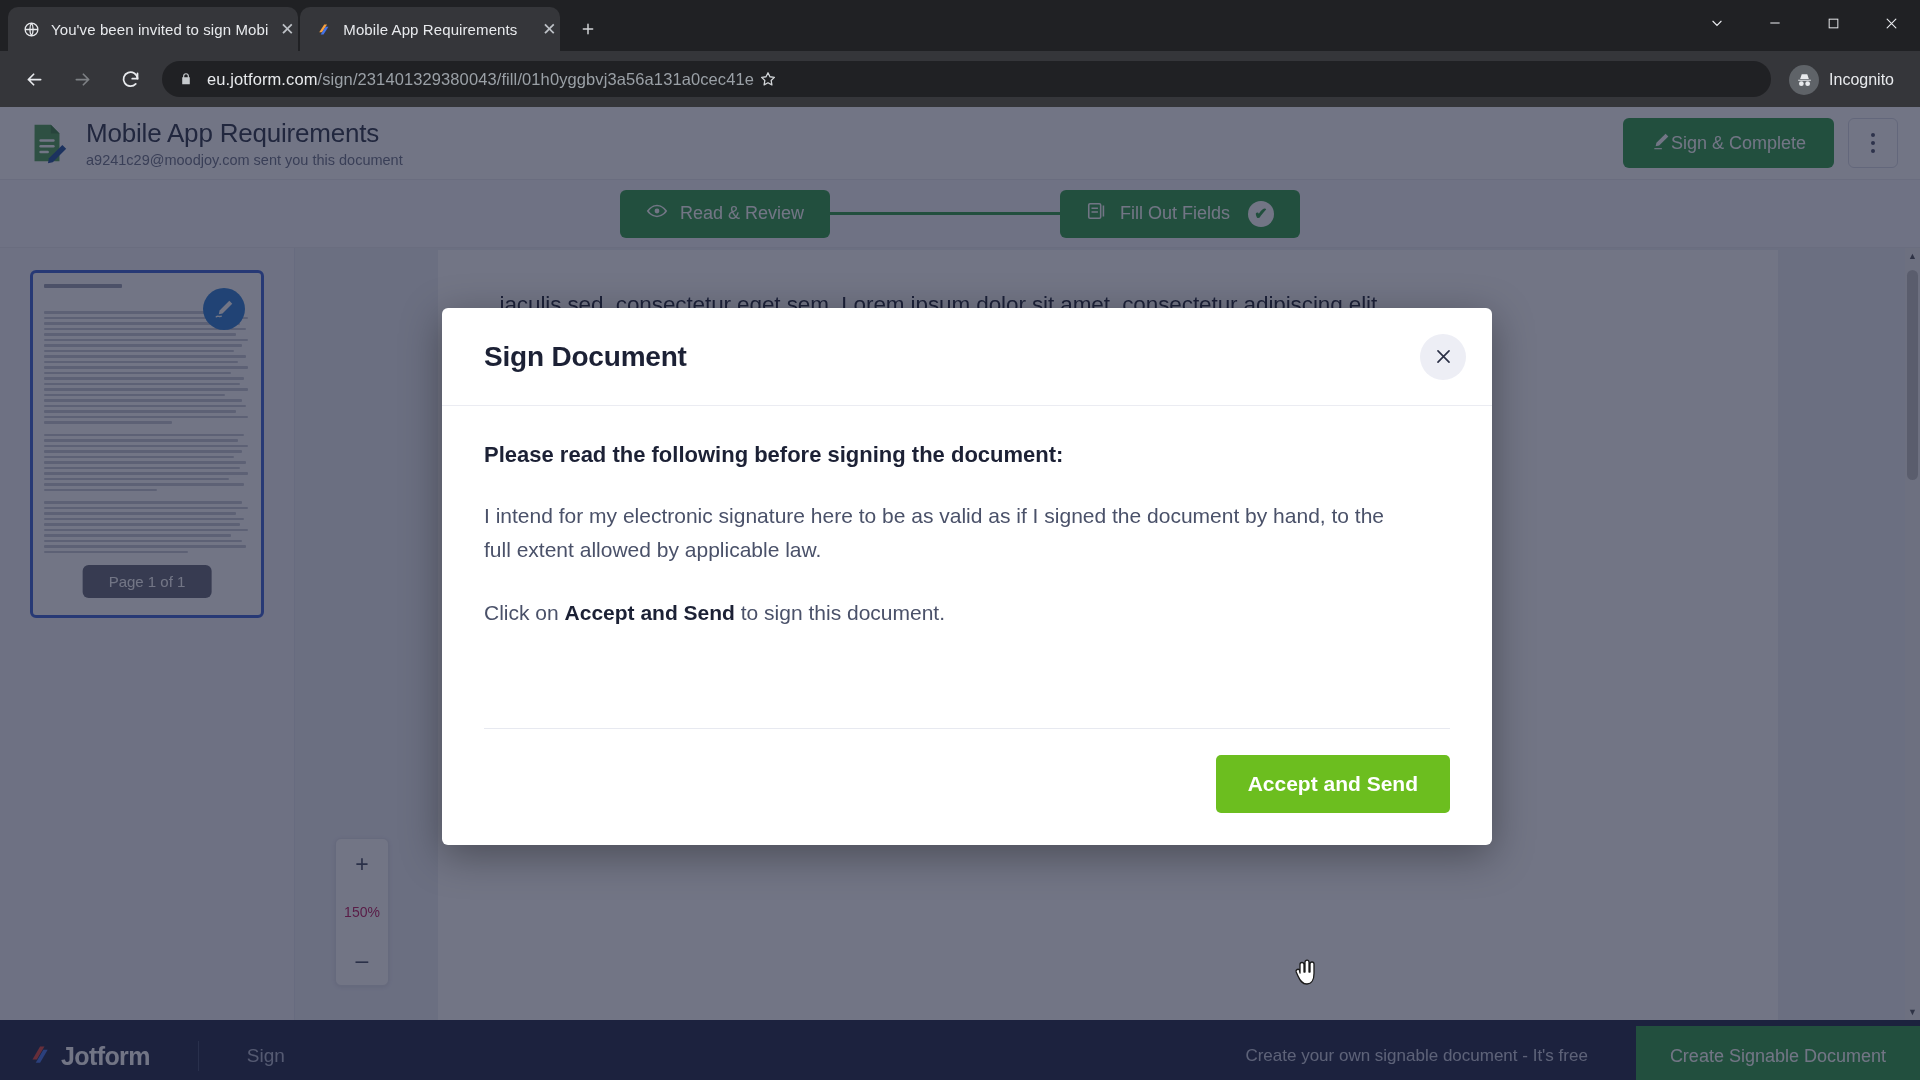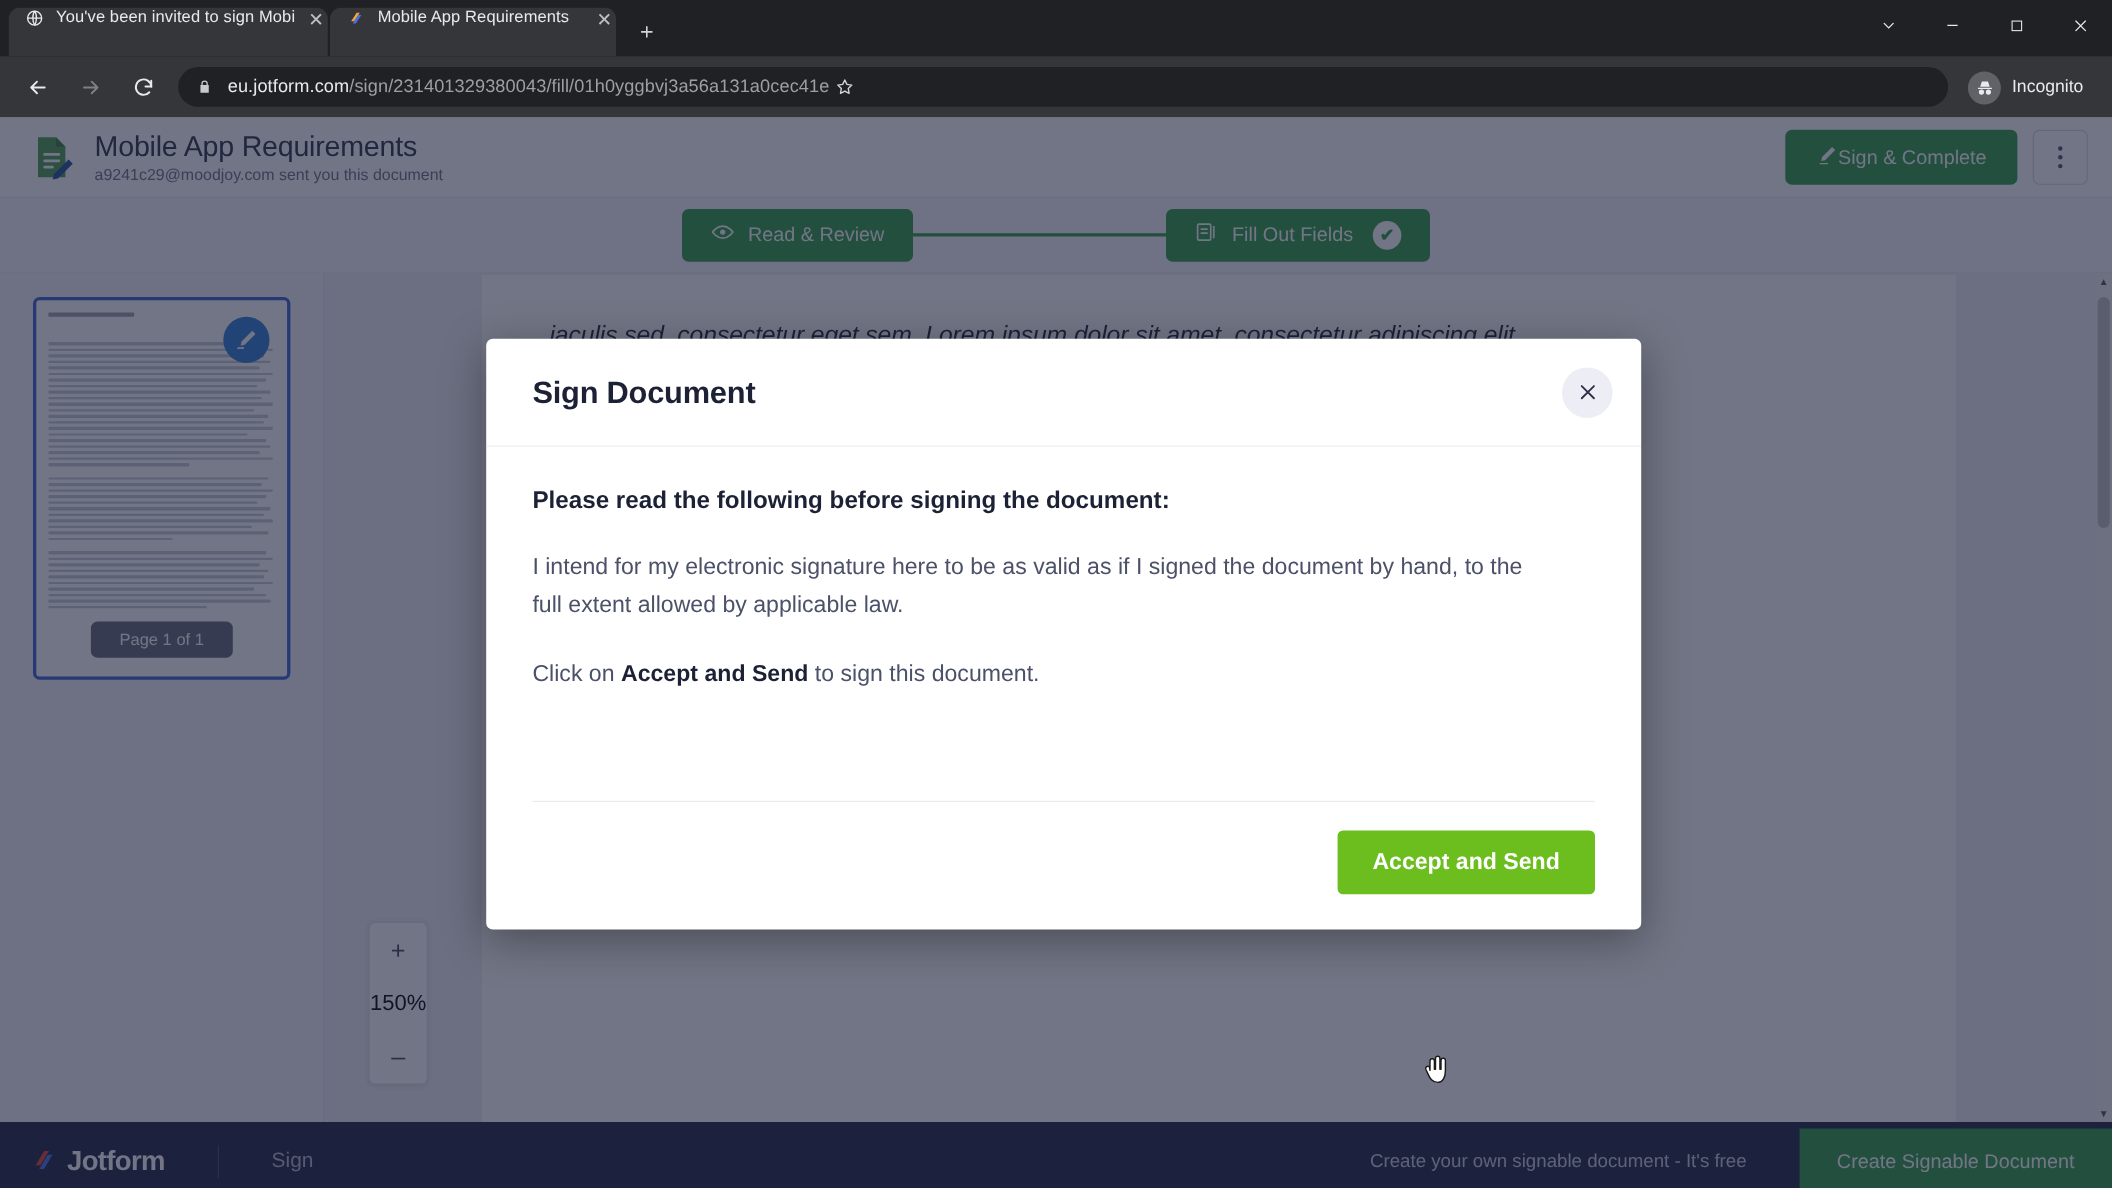--- a/index.html
+++ b/index.html
@@ -17,20 +17,21 @@
     height: 51px;
     background: #202124;
     display: flex;
     align-items: flex-end;
     padding-left: 8px;
     position: relative;
   }
   .tab {
     height: 44px;
     display: flex;
+    align-items: center;
     border-radius: 10px 10px 0 0;
     padding: 0 0 0 14px;
     min-width: 260px;
     max-width: 340px;
     position: relative;
   }
   .tab.inactive { background: #35363a; }
   .tab.active { background: #35363a; }
   .tab-favicon {
     width: 18px; height: 18px;
@@ -272,40 +273,40 @@
     bottom: 34px;
     width: 54px;
     background: #fff;
     border: 1px solid #dfe1ea;
     border-radius: 6px;
     box-shadow: 0 1px 4px rgba(30,36,60,0.10);
     display: flex; flex-direction: column; align-items: center;
     z-index: 3;
   }
   .zoom-btn { height: 50px; width:100%; display:flex; align-items:center; justify-content:center; color:#434a60; font-size:23px; background:none; border:none; font-family:inherit;}
-  .zoom-level { height: 46px; width:100%; display:flex; align-items:center; justify-content:center; font-size:20px; color:#000000; }
+  .zoom-level { height: 46px; width:100%; display:flex; align-items:center; justify-content:center; font-size:14px; color:#be185d; }
 
   .doc-area {
     flex: 1;
     position: relative;
     overflow: hidden;
     display: flex;
     justify-content: center;
     padding-top: 2px;
   }
   .doc-page {
     width: 1340px;
     background: #fff;
     padding: 40px 62px;
     font-size: 22.5px;
     line-height: 1.29;
     color: #1d2338;
     letter-spacing: -0.1px;
   }
-  .doc-page p { margin-bottom: 4px; font-style: italic; }
+  .doc-page p { margin-bottom: 4px; }
   .scrollbar {
     position: absolute;
     right: 0; top: 0;
     width: 15px; height: 100%;
     background: #f1f1f1;
   }
   .scrollbar .thumb {
     position:absolute; top: 22px; left: 2px;
     width: 11px; height: 210px;
     background: #c1c1c1; border-radius: 6px;

